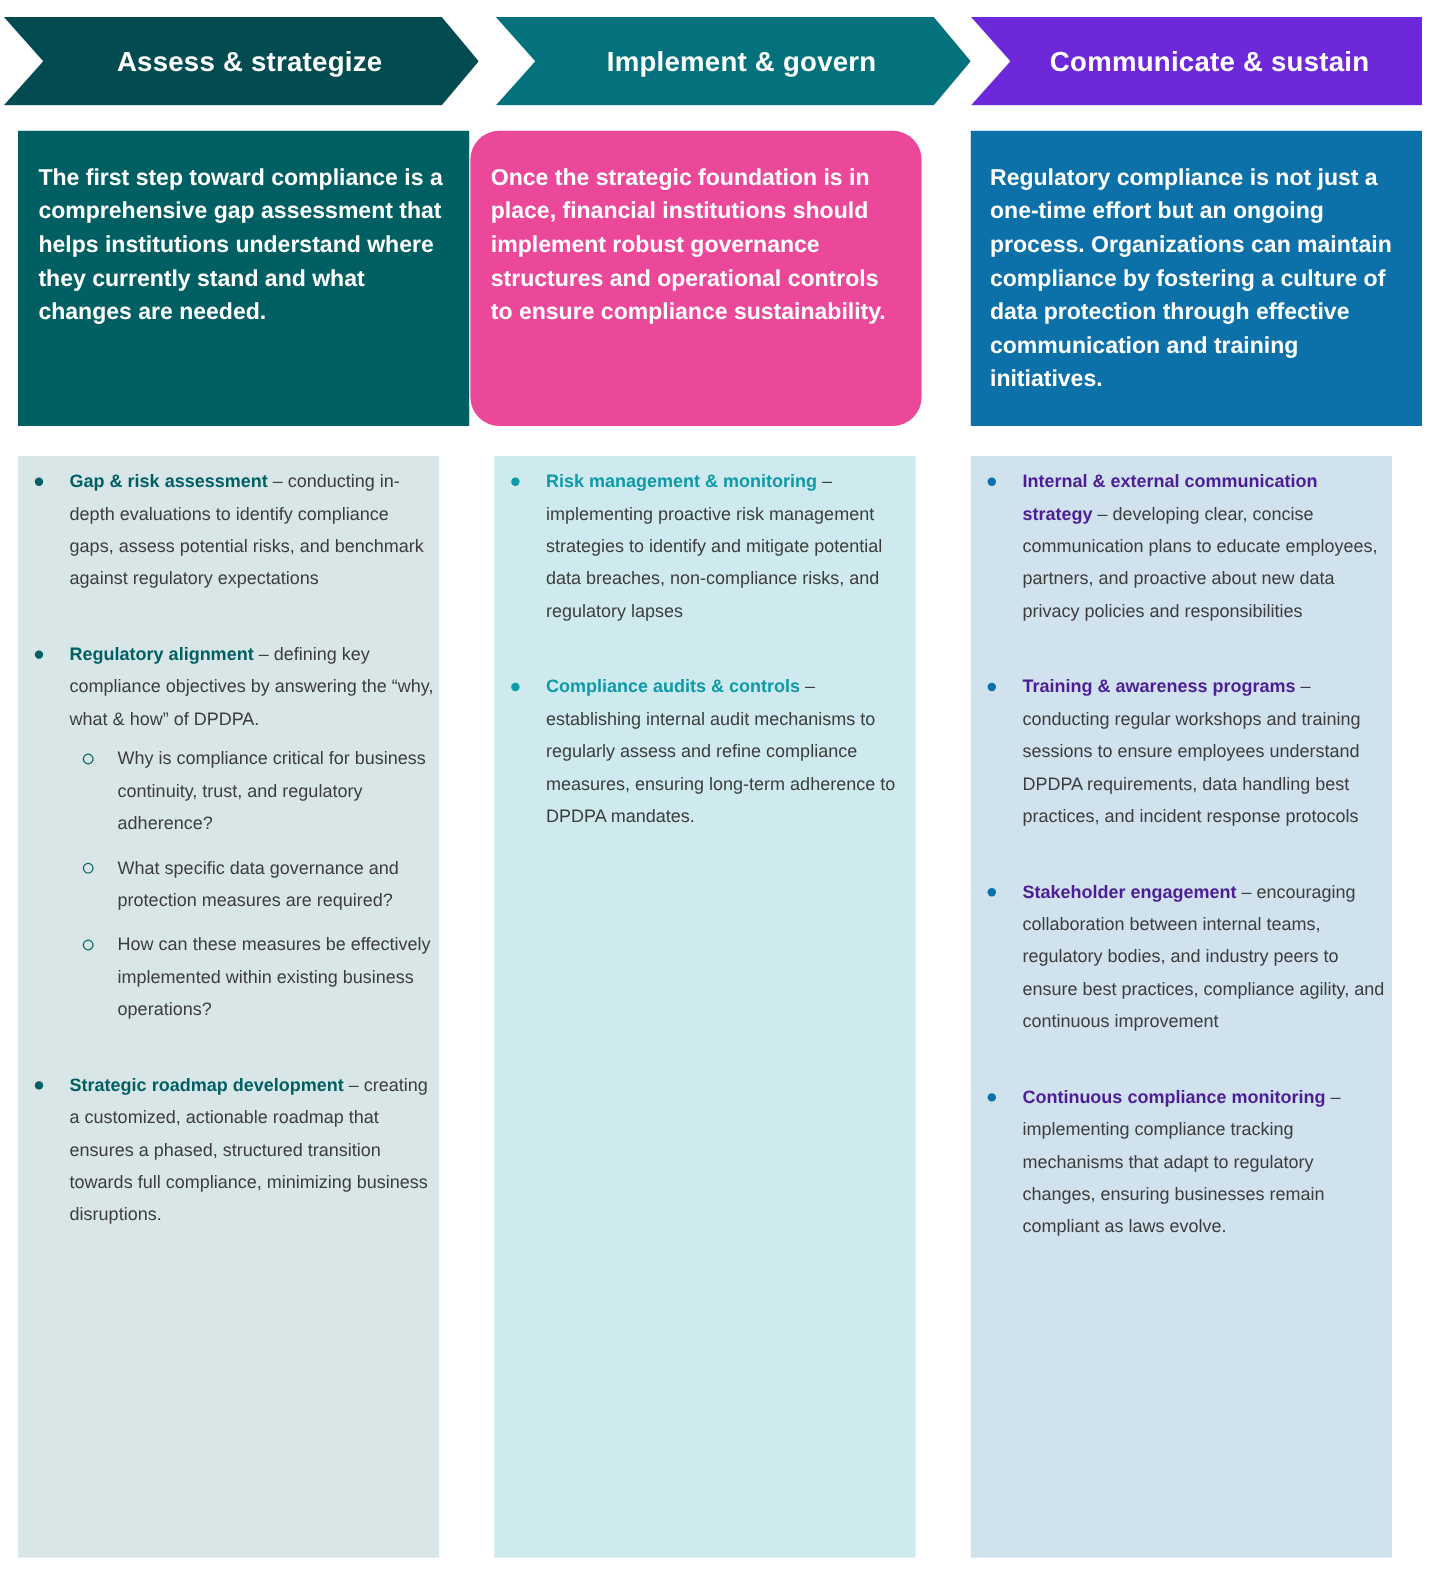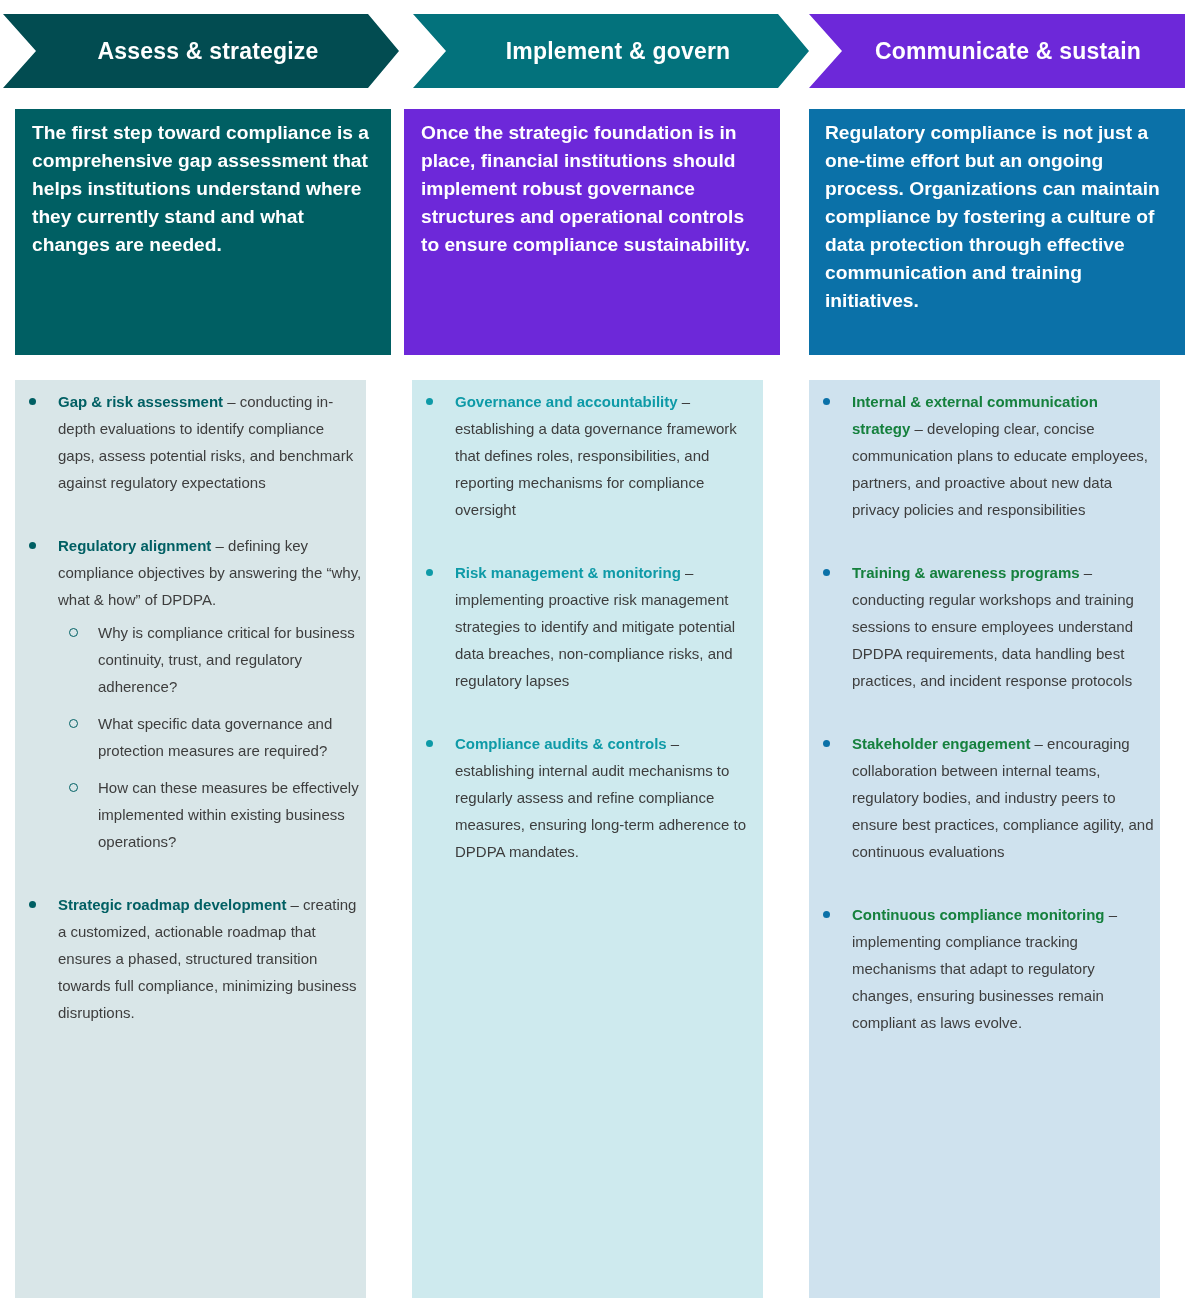--- a/index.html
+++ b/index.html
@@ -15,45 +15,45 @@
     }
     .chev-1 { left: 3px; width: 396px; background: #024c51;
       clip-path: polygon(0 0, 365px 0, 396px 37px, 365px 74px, 0 74px, 33px 37px); padding-left: 14px; }
     .chev-2 { left: 413px; width: 396px; background: #03727c;
       clip-path: polygon(0 0, 365px 0, 396px 37px, 365px 74px, 0 74px, 33px 37px); padding-left: 14px; }
     .chev-3 { left: 809px; width: 376px; background: #6d28d9;
       clip-path: polygon(0 0, 376px 0, 376px 74px, 0 74px, 33px 37px); padding-left: 22px; }
 
     .desc {
       position: absolute; top: 109px; height: 246px; width: 376px; box-sizing: border-box;
-      padding: 10px 16px 0 17px; color: #ffffff; font-weight: bold; font-size: 19.2px; line-height: 28px;
+      padding: 26px 16px 0 17px; color: #ffffff; font-weight: bold; font-size: 19.2px; line-height: 28px;
     }
     .desc-1 { left: 15px; background: #005f63; }
-    .desc-2 { left: 404px; background: #6d28d9; padding-left: 17px; }
+    .desc-2 { left: 392px; background: #ec4899; padding-left: 17px; border-radius: 24px; }
     .desc-3 { left: 809px; background: #0b71a8; padding-left: 16px; }
 
     .panel {
       position: absolute; top: 380px; height: 918px; width: 351px; box-sizing: border-box;
       padding: 8px 3px 0 0; color: #3d3d3d; font-size: 15px; line-height: 27px;
     }
     .panel-1 { left: 15px; background: #d9e6e8; }
     .panel-2 { left: 412px; background: #ceeaee; }
     .panel-3 { left: 809px; background: #cfe2ee; }
 
     .item { position: relative; padding-left: 43px; margin-bottom: 36px; }
     .bullet {
       position: absolute; left: 14px; top: 10px; width: 7px; height: 7px; border-radius: 50%;
     }
     .panel-1 .bullet { background: #005f63; }
     .panel-2 .bullet { background: #0e9aa7; }
     .panel-3 .bullet { background: #0b71a8; }
     .item-title { font-weight: bold; }
     .panel-1 .item-title { color: #005f63; }
     .panel-2 .item-title { color: #0e9aa7; }
-    .panel-3 .item-title { color: #15803d; }
+    .panel-3 .item-title { color: #4c1d95; }
     .item-text { }
 
     .sub { position: relative; padding-left: 40px; margin-top: 6px; margin-bottom: 10px; }
     .sub-bullet {
       position: absolute; left: 11px; top: 9px; width: 7px; height: 7px; border-radius: 50%;
       border: 1.6px solid #005f63; background: transparent;
     }
     .sublist { margin-top: 4px; }
   </style>
 </head>
@@ -98,42 +98,38 @@
   </div>
   <div class="item">
     <span class="bullet"></span>
     <span class="item-title">Strategic roadmap development</span><span class="item-text"> – creating a customized, actionable roadmap that ensures a phased, structured transition towards full compliance, minimizing business disruptions.</span>
   </div>
 </div>
 
 <div class="panel panel-2">
   <div class="item">
     <span class="bullet"></span>
-    <span class="item-title">Governance and accountability</span><span class="item-text"> – establishing a data governance framework that defines roles, responsibilities, and reporting mechanisms for compliance oversight</span>
-  </div>
-  <div class="item">
-    <span class="bullet"></span>
     <span class="item-title">Risk management &amp; monitoring</span><span class="item-text"> – implementing proactive risk management strategies to identify and mitigate potential data breaches, non-compliance risks, and regulatory lapses</span>
   </div>
   <div class="item">
     <span class="bullet"></span>
     <span class="item-title">Compliance audits &amp; controls</span><span class="item-text"> – establishing internal audit mechanisms to regularly assess and refine compliance measures, ensuring long-term adherence to DPDPA mandates.</span>
   </div>
 </div>
 
 <div class="panel panel-3">
   <div class="item">
     <span class="bullet"></span>
     <span class="item-title">Internal &amp; external communication strategy</span><span class="item-text"> – developing clear, concise communication plans to educate employees, partners, and proactive about new data privacy policies and responsibilities</span>
   </div>
   <div class="item">
     <span class="bullet"></span>
     <span class="item-title">Training &amp; awareness programs</span><span class="item-text"> – conducting regular workshops and training sessions to ensure employees understand DPDPA requirements, data handling best practices, and incident response protocols</span>
   </div>
   <div class="item">
     <span class="bullet"></span>
-    <span class="item-title">Stakeholder engagement</span><span class="item-text"> – encouraging collaboration between internal teams, regulatory bodies, and industry peers to ensure best practices, compliance agility, and continuous evaluations</span>
+    <span class="item-title">Stakeholder engagement</span><span class="item-text"> – encouraging collaboration between internal teams, regulatory bodies, and industry peers to ensure best practices, compliance agility, and continuous improvement</span>
   </div>
   <div class="item">
     <span class="bullet"></span>
     <span class="item-title">Continuous compliance monitoring</span><span class="item-text"> – implementing compliance tracking mechanisms that adapt to regulatory changes, ensuring businesses remain compliant as laws evolve.</span>
   </div>
 </div>
 
 </body></html>

